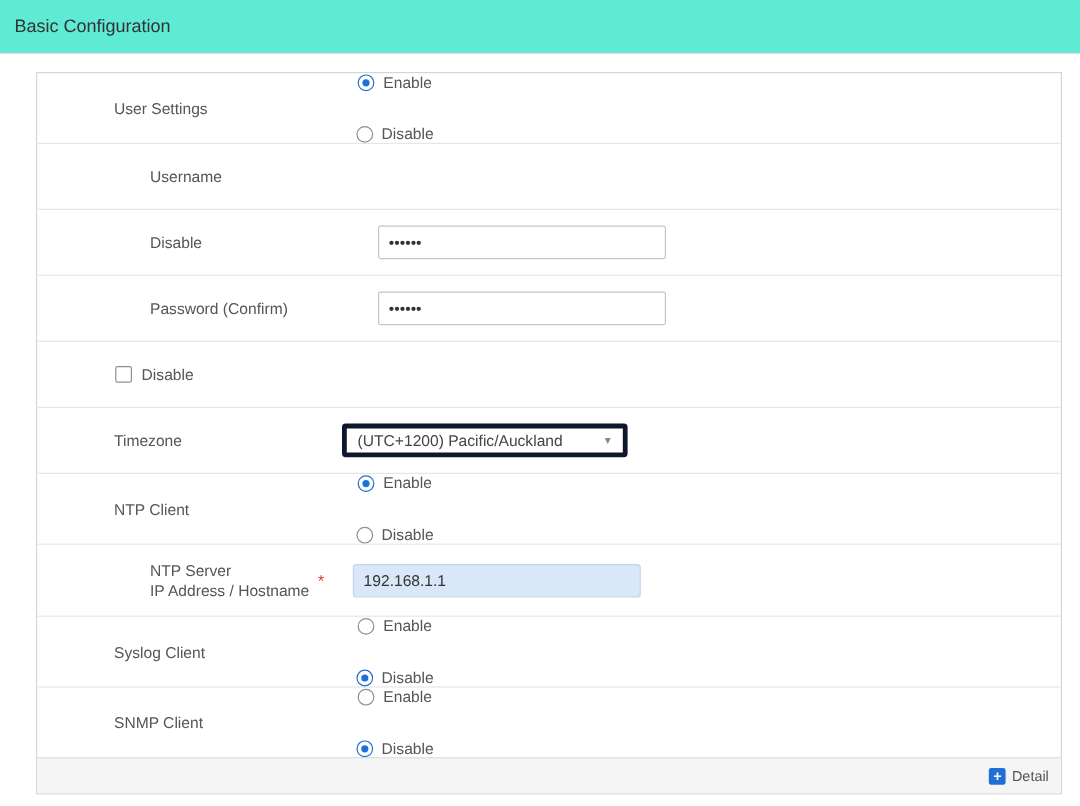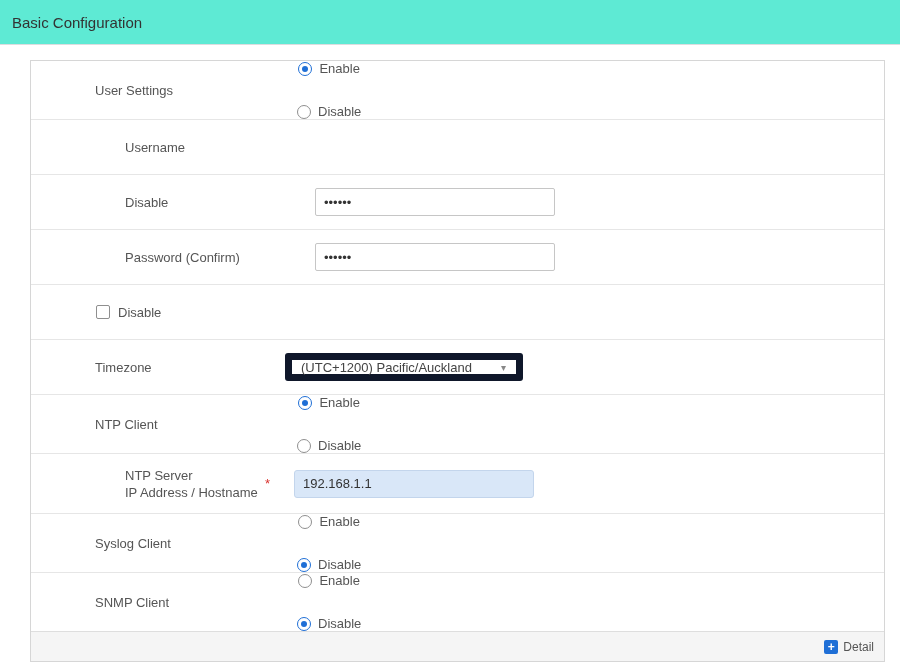--- a/index.html
+++ b/index.html
@@ -106,21 +106,21 @@
   }
   .text-input.highlighted {
     background: var(--highlighted-input-bg, #d9e7f8);
     border: 1px solid #c3d5ec;
     border-radius: 3px;
     margin-left: 17px;
   }
   .select {
     width: 238px;
     height: 28px;
-    border: 7px solid #0f172a;
+    border: 4px solid #0f172a;
     border-radius: 3px;
     background: #fff;
     display: flex;
     align-items: center;
     justify-content: space-between;
     padding: 0 10px 0 9px;
     cursor: pointer;
   }
   .select-value { font-size: 13px; color: #444; }
   .caret { font-size: 10px; color: #888; }

